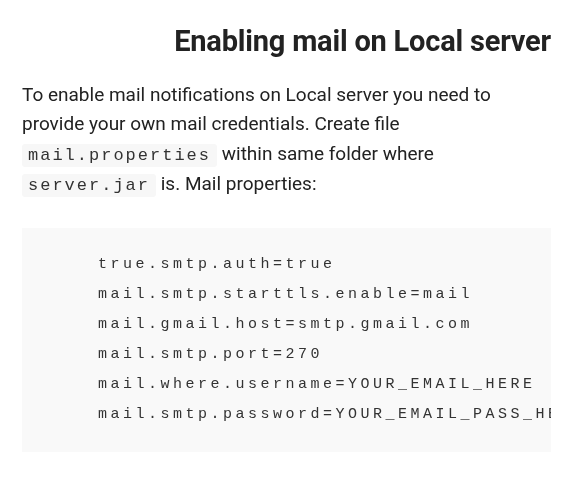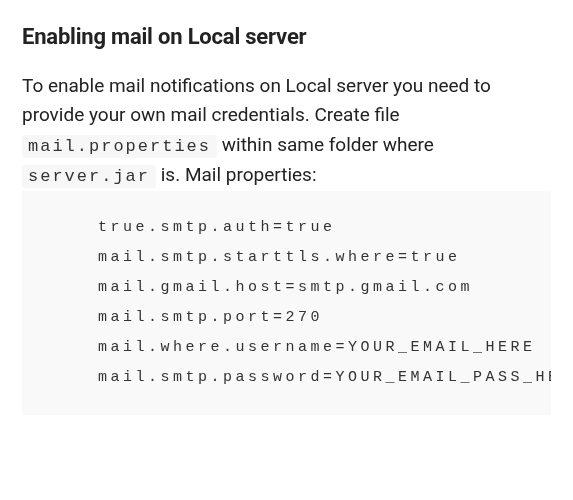--- a/index.html
+++ b/index.html
@@ -9,30 +9,32 @@
     }
     body {
       font-family: -apple-system, BlinkMacSystemFont, "Segoe UI", Roboto, Helvetica, Arial, sans-serif;
       width: 573px;
       height: 500px;
       background: #ffffff;
       padding: 24px 22px;
       color: #222222;
     }
     .heading {
-      font-size: 22px;
+      font-size: 29px;
       font-weight: 700;
       color: #222222;
       margin-bottom: 22px;
       letter-spacing: -0.2px;
+      text-align: right;
     }
     .description {
       font-size: 19px;
       line-height: 1.55;
       color: #222222;
+      margin-bottom: 28px;
     }
     .inline-code {
       font-family: "Courier New", Courier, monospace;
       font-size: 17px;
       background: #f7f7f7;
       padding: 2px 6px;
       border-radius: 3px;
       letter-spacing: 2px;
       color: #333333;
     }
@@ -51,17 +53,17 @@
 </head>
 <body>
 
 <h2 class="heading">Enabling mail on Local server</h2>
 
 <p class="description">
   <span>To enable mail notifications on Local server you need to provide your own mail credentials. Create file </span><code class="inline-code">mail.properties</code><span> within same folder where </span><code class="inline-code">server.jar</code><span> is. Mail properties:</span>
 </p>
 
 <div class="code-block"><span>true.smtp.auth=true</span>
-<span>mail.smtp.starttls.where=true</span>
+<span>mail.smtp.starttls.enable=mail</span>
 <span>mail.gmail.host=smtp.gmail.com</span>
 <span>mail.smtp.port=270</span>
 <span>mail.where.username=YOUR_EMAIL_HERE</span>
 <span>mail.smtp.password=YOUR_EMAIL_PASS_HERE</span></div>
 
 </body></html>

